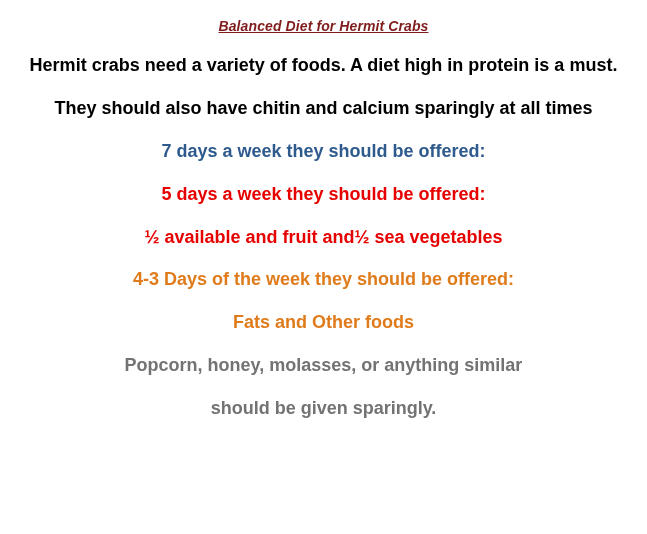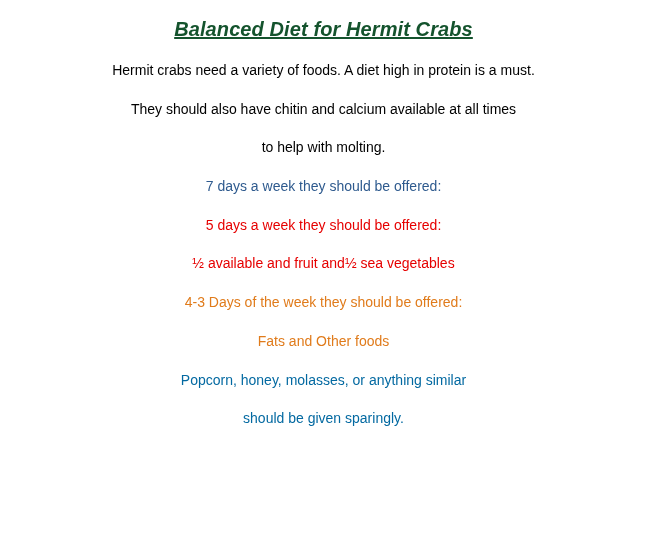--- a/index.html
+++ b/index.html
@@ -14,65 +14,64 @@
     overflow: hidden;
   }
   .doc {
     width: 647px;
     height: 534px;
     box-sizing: border-box;
     padding: 18px 16px 0 16px;
     text-align: center;
   }
   .title {
-    font-size: 20px;
+    font-size: 14px;
     font-weight: bold;
     font-style: italic;
     text-decoration: underline;
-    color: #14532d;
+    color: #7f1d1d;
     margin: 0 0 22px 0;
     letter-spacing: 0.1px;
   }
   .line {
-    font-size: 14px;
-    font-weight: normal;
+    font-size: 18px;
+    font-weight: bold;
     line-height: 1.05;
     margin: 0 0 24px 0;
     white-space: nowrap;
   }
   .line.intro {
     color: #000000;
   }
   .line.blue {
     color: #2e5a8e;
     text-align: center;
   }
   .line.red {
     color: #e60000;
   }
   .line.orange {
     color: #e07b1b;
   }
   .line.purple {
-    color: #0369a1;
+    color: #737373;
   }
   .line.last {
     margin-bottom: 16px;
   }
 </style>
 </head>
 <body>
 
 <div class="doc">
 
   <div class="title">Balanced Diet for Hermit Crabs</div>
 
   <p class="line intro">Hermit crabs need a variety of foods. A diet high in protein is a must.</p>
-  <p class="line intro">They should also have chitin and calcium available at all times</p>
-  <p class="line intro">to help with molting.</p>
+  <p class="line intro">They should also have chitin and calcium sparingly at all times</p>
 
   <p class="line blue">7 days a week they should be offered:</p>
 
   <p class="line red">5 days a week they should be offered:</p>
   <p class="line red">½ available and fruit and½ sea vegetables</p>
 
   <p class="line orange">4-3 Days of the week they should be offered:</p>
   <p class="line orange">Fats and Other foods</p>
 
   <p class="line purple">Popcorn, honey, molasses, or anything similar</p>

